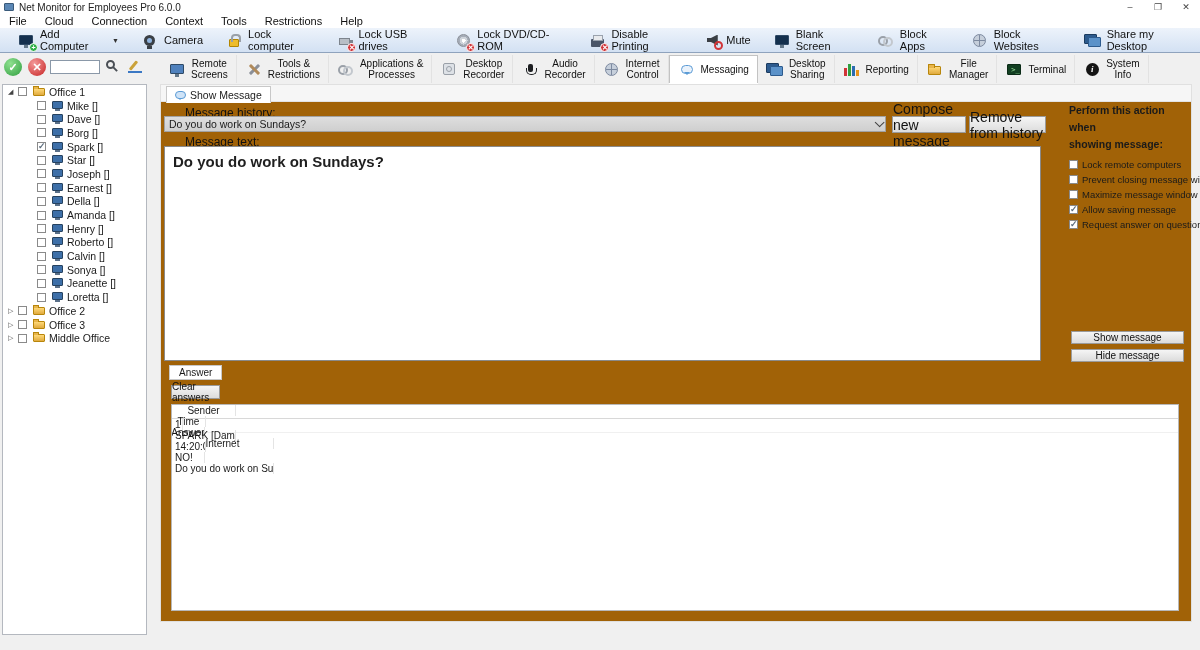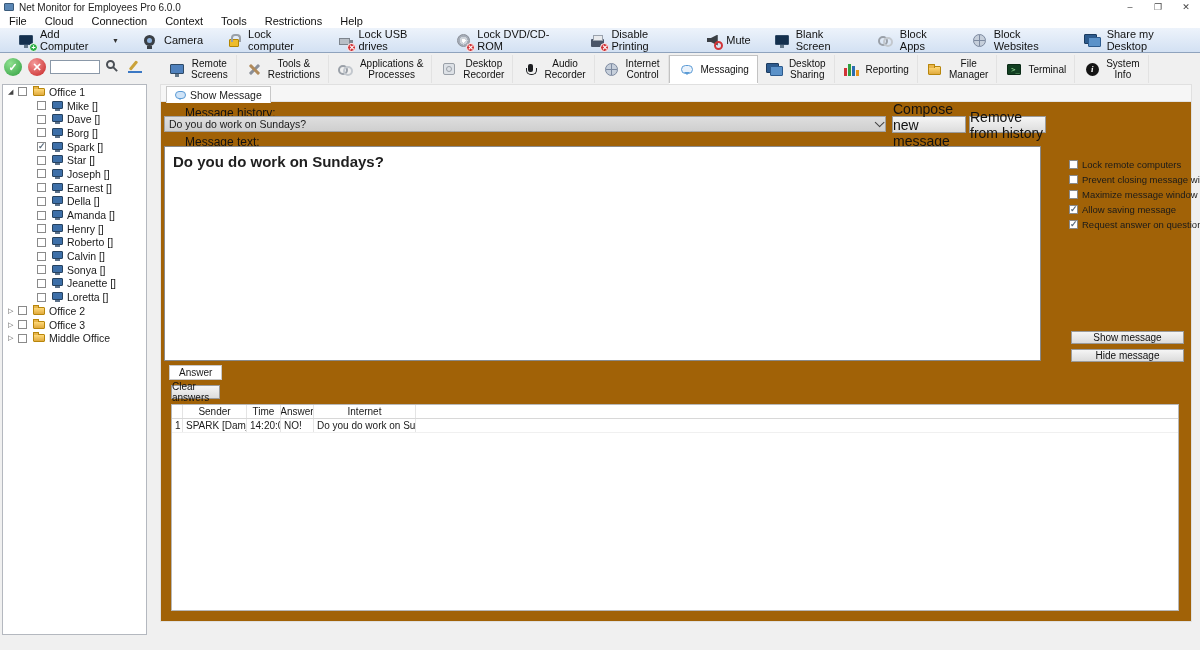--- a/index.html
+++ b/index.html
@@ -120,21 +120,21 @@
   .opt-list { position:absolute; left:908px; top:72px; width:122px; }
   .opt-row { display:flex; align-items:center; height:15px; font-size:9.5px; white-space:nowrap; }
   .opt-row .cb { margin-right:4px; }
   .btn-show { position:absolute; left:910px; top:246px; width:113px; height:13px; font-size:10px; }
   .btn-hide { position:absolute; left:910px; top:264px; width:113px; height:13px; font-size:10px; }
 
   .answer-tab { position:absolute; left:8px; top:280px; height:15px; display:flex; align-items:center; padding:0 9px; background:#fff; border:1px solid #c8c8c8; font-size:10px; }
   .btn-clear { position:absolute; left:10px; top:300px; width:49px; height:14px; font-size:10px; }
 
   .answers-table { position:absolute; left:10px; top:319px; width:1008px; height:207px; border:1px solid #b8b8b8; background:#fff; font-size:10px; overflow:hidden; }
-  .tr { display:flex; height:14px; align-items:stretch; }
+  .tr { display:flex; height:14px; align-items:stretch;flex-direction:column; }
   .tr.head { border-bottom:1px solid #d8d8d8; }
   .td { border-right:1px solid #e4e4e4; display:flex; align-items:center; padding:0 3px; white-space:nowrap; overflow:hidden; }
   .td.c { justify-content:center; }
   .col-num { width:11px; flex:0 0 auto; }
   .col-sender { width:64px; flex:0 0 auto; }
   .col-time { width:34px; flex:0 0 auto; }
   .col-answer { width:33px; flex:0 0 auto; }
   .col-question { width:102px; flex:0 0 auto; }
   .tr .rest { flex:1; border-right:none; }
   .data-rows .tr { border-bottom:1px solid #f0f0f0; }
@@ -473,20 +473,22 @@
   <div class="dropdown">
     <span>Do you do work on Sundays?</span>
     <span class="dd-arrow"></span>
   </div>
   <div class="btn btn-compose">Compose new message</div>
   <div class="btn btn-remove">Remove from history</div>
 
   <div class="fld-label" style="left:4px; top:50px;">Message text:</div>
   <div class="msg-area">Do you do work on Sundays?</div>
 
+  <div class="opt-title">Perform this action when
+showing message:</div>
   <div class="opt-list">
 
       <div class="opt-row">
         <span class="cb"></span>
         <span>Lock remote computers</span>
       </div>
 
       <div class="opt-row">
         <span class="cb"></span>
         <span>Prevent closing message window</span>

